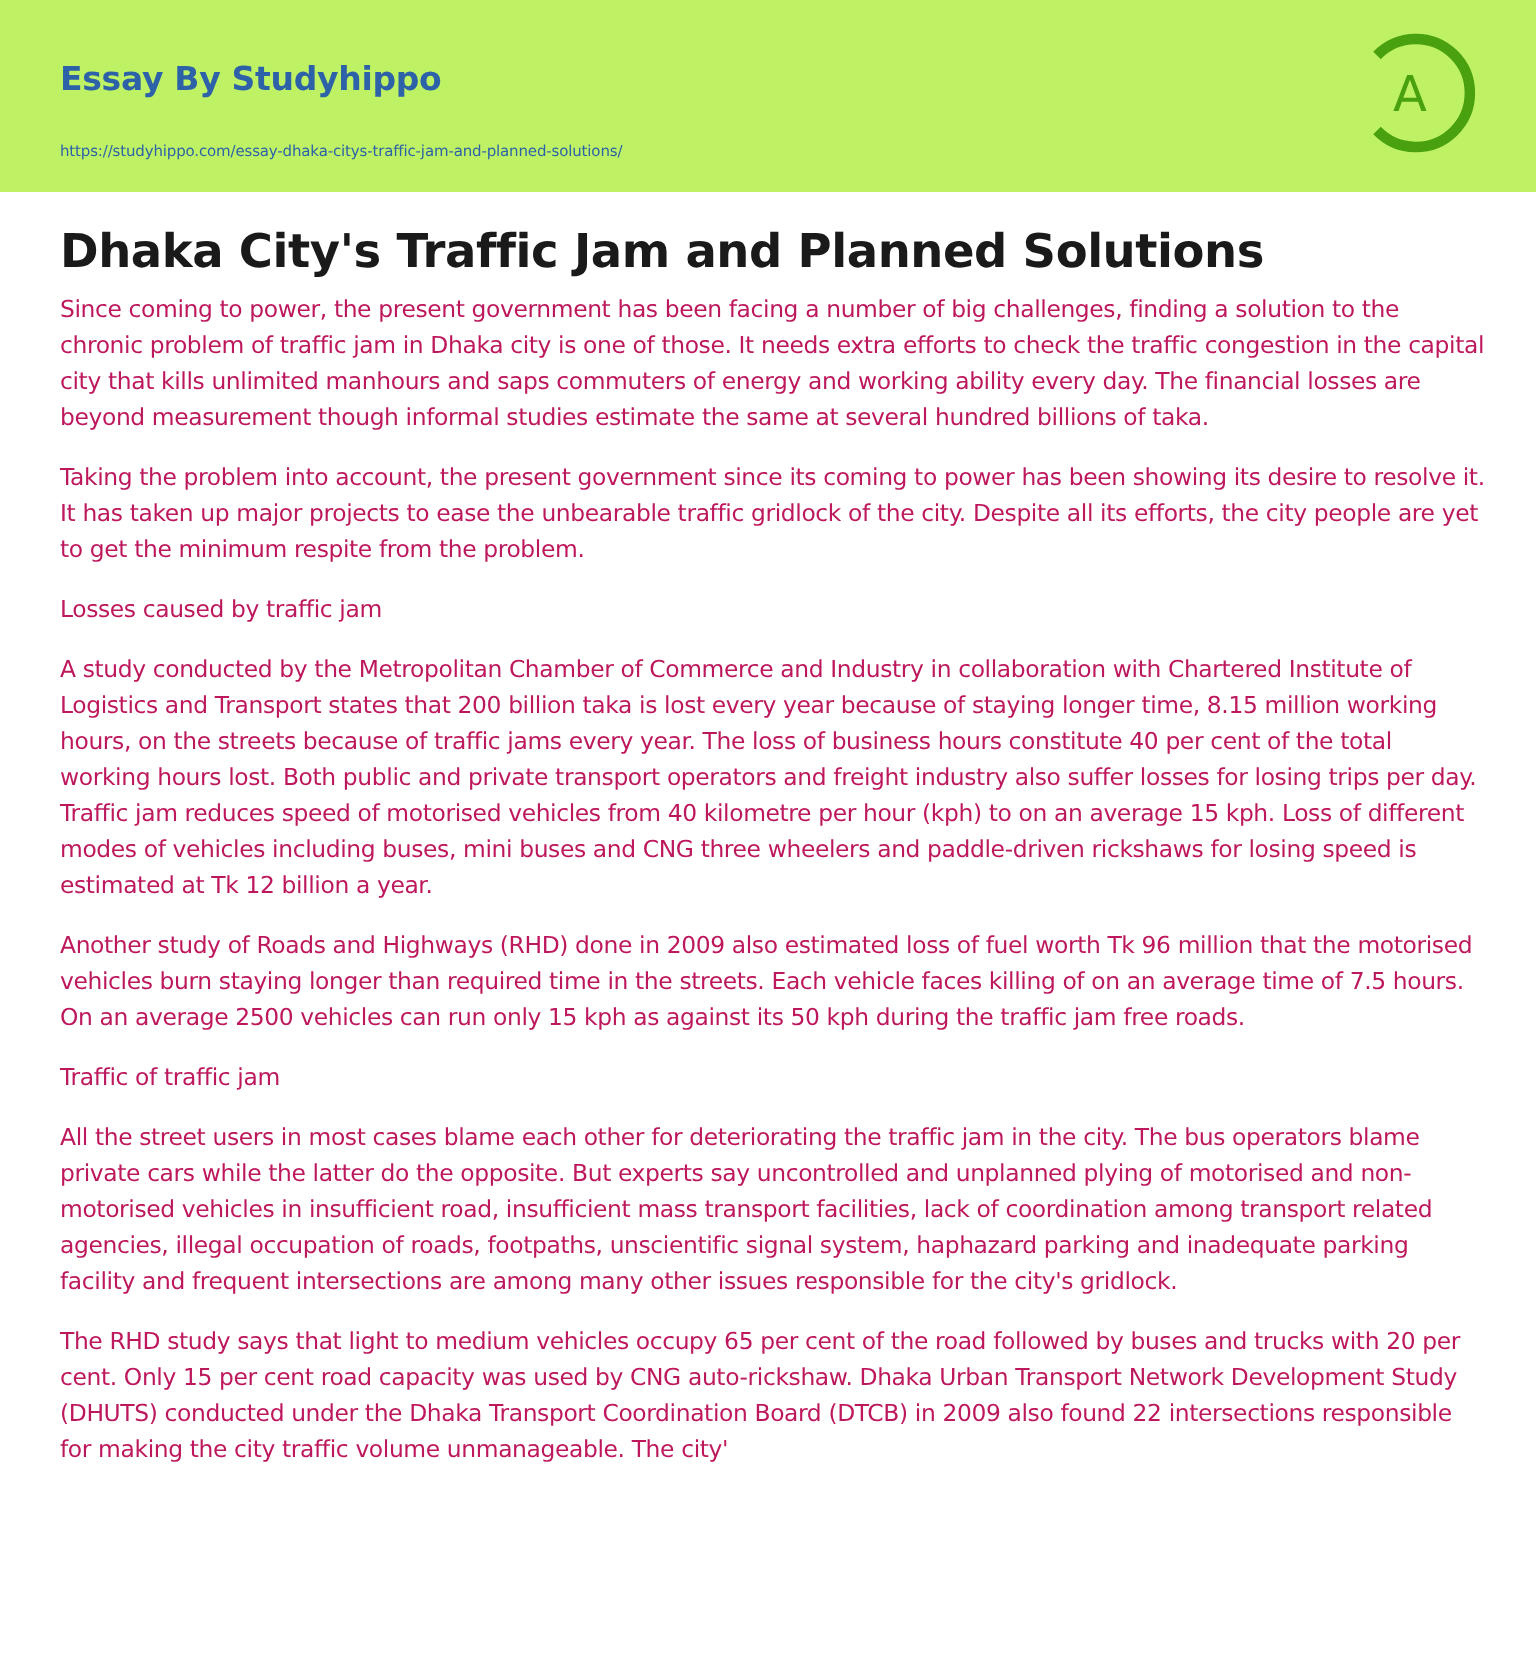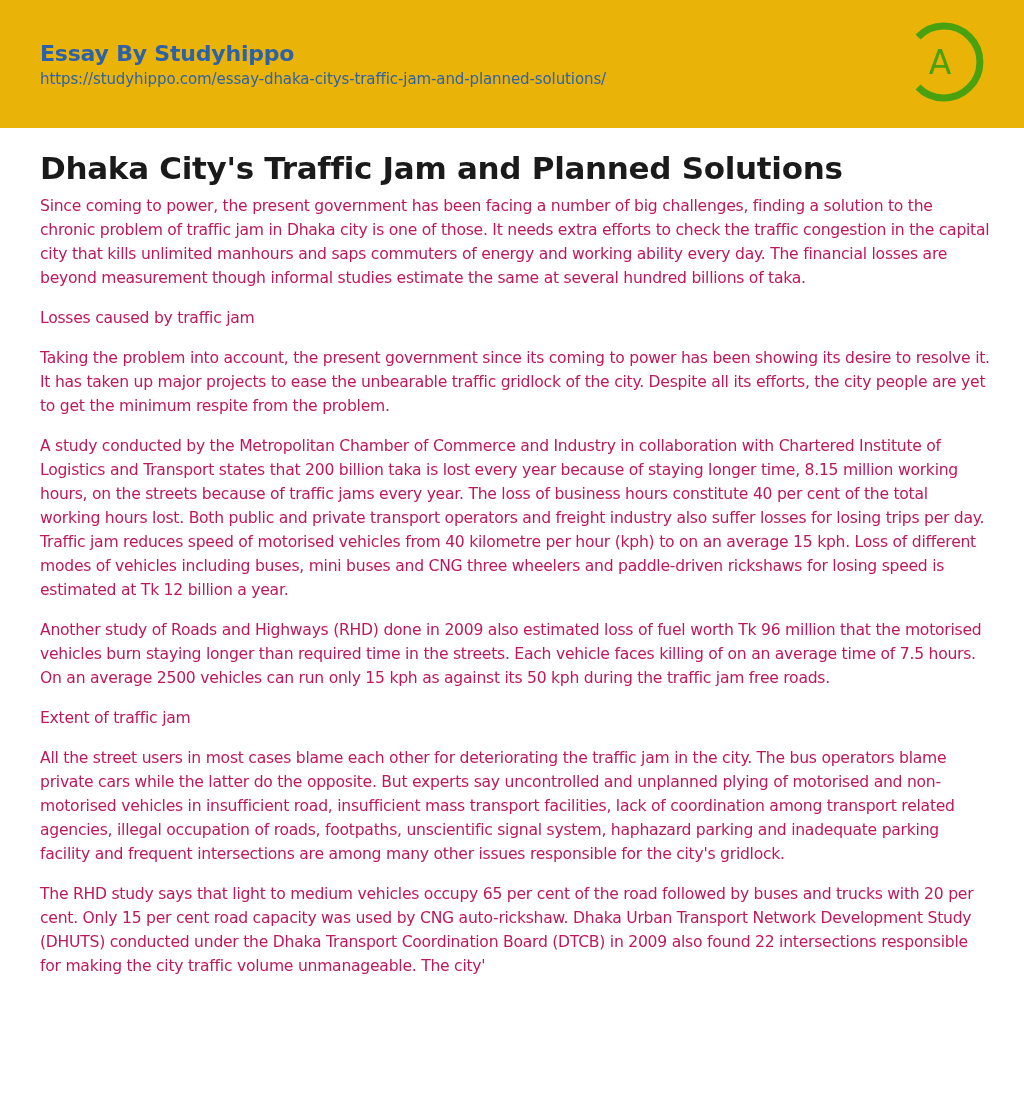--- a/index.html
+++ b/index.html
@@ -1,31 +1,31 @@
 <!DOCTYPE html>
 <html><head>
 <meta charset="utf-8">
 <style>
   html, body { margin: 0; padding: 0; background: #ffffff; }
   body { width: 1024px; height: 1107px; overflow: hidden; font-family: "DejaVu Sans", sans-serif; color: #222222; }
   .header {
     position: relative;
     height: 128px;
-    background: #eab308;
+    background: #bef264;
     box-sizing: border-box;
     padding-left: 27px;
   }
   .brand {
     position: absolute; left: 40px; top: 41px;
     font-size: 22px; font-weight: bold; color: #2e62a8;
     letter-spacing: -0.2px;
   }
   .url {
-    position: absolute; left: 40px; top: 70px;
-    font-size: 15px; color: #2e62a8; text-decoration: none;
+    position: absolute; left: 40px; top: 96px;
+    font-size: 10px; color: #2e62a8; text-decoration: none;
     letter-spacing: -0.1px;
   }
   .logo {
     position: absolute; left: 905px; top: 20px; width: 84px; height: 84px;
   }
   h1 {
     margin: 0; padding-top: 146px; position: absolute; top: 0; left: 40px;
     font-size: 31px; font-weight: bold; color: #1a1a1a; letter-spacing: -0.3px;
     line-height: 44px; white-space: nowrap;
   }
@@ -45,20 +45,20 @@
   <svg class="logo" viewBox="0 0 84 84">
     <path d="M 13 17 A 36 36 0 1 1 13 67" fill="none" stroke="#4aa10f" stroke-width="7" stroke-linecap="butt"></path>
     <text x="35" y="54" text-anchor="middle" font-family="DejaVu Sans, sans-serif" font-size="33" fill="#4aa10f">A</text>
   </svg>
 </div>
 
 <h1>Dhaka City's Traffic Jam and Planned Solutions</h1>
 
 <div class="article">
   <p>Since coming to power, the present government has been facing a number of big challenges, finding a solution to the chronic problem of traffic jam in Dhaka city is one of those. It needs extra efforts to check the traffic congestion in the capital city that kills unlimited manhours and saps commuters of energy and working ability every day. The financial losses are beyond measurement though informal studies estimate the same at several hundred billions of taka.</p>
+  <p>Taking the problem into account, the present government since its coming to power has been showing its desire to resolve it. It has taken up major projects to ease the unbearable traffic gridlock of the city. Despite all its efforts, the city people are yet to get the minimum respite from the problem.</p>
   <p>Losses caused by traffic jam</p>
-  <p>Taking the problem into account, the present government since its coming to power has been showing its desire to resolve it. It has taken up major projects to ease the unbearable traffic gridlock of the city. Despite all its efforts, the city people are yet to get the minimum respite from the problem.</p>
   <p>A study conducted by the Metropolitan Chamber of Commerce and Industry in collaboration with Chartered Institute of Logistics and Transport states that 200 billion taka is lost every year because of staying longer time, 8.15 million working hours, on the streets because of traffic jams every year. The loss of business hours constitute 40 per cent of the total working hours lost. Both public and private transport operators and freight industry also suffer losses for losing trips per day. Traffic jam reduces speed of motorised vehicles from 40 kilometre per hour (kph) to on an average 15 kph. Loss of different modes of vehicles including buses, mini buses and CNG three wheelers and paddle-driven rickshaws for losing speed is estimated at Tk 12 billion a year.</p>
   <p>Another study of Roads and Highways (RHD) done in 2009 also estimated loss of fuel worth Tk 96 million that the motorised vehicles burn staying longer than required time in the streets. Each vehicle faces killing of on an average time of 7.5 hours. On an average 2500 vehicles can run only 15 kph as against its 50 kph during the traffic jam free roads.</p>
-  <p>Extent of traffic jam</p>
+  <p>Traffic of traffic jam</p>
   <p>All the street users in most cases blame each other for deteriorating the traffic jam in the city. The bus operators blame private cars while the latter do the opposite. But experts say uncontrolled and unplanned plying of motorised and non-motorised vehicles in insufficient road, insufficient mass transport facilities, lack of coordination among transport related agencies, illegal occupation of roads, footpaths, unscientific signal system, haphazard parking and inadequate parking facility and frequent intersections are among many other issues responsible for the city's gridlock.</p>
   <p>The RHD study says that light to medium vehicles occupy 65 per cent of the road followed by buses and trucks with 20 per cent. Only 15 per cent road capacity was used by CNG auto-rickshaw. Dhaka Urban Transport Network Development Study (DHUTS) conducted under the Dhaka Transport Coordination Board (DTCB) in 2009 also found 22 intersections responsible for making the city traffic volume unmanageable. The city'</p>
 </div>
 
 </body></html>

